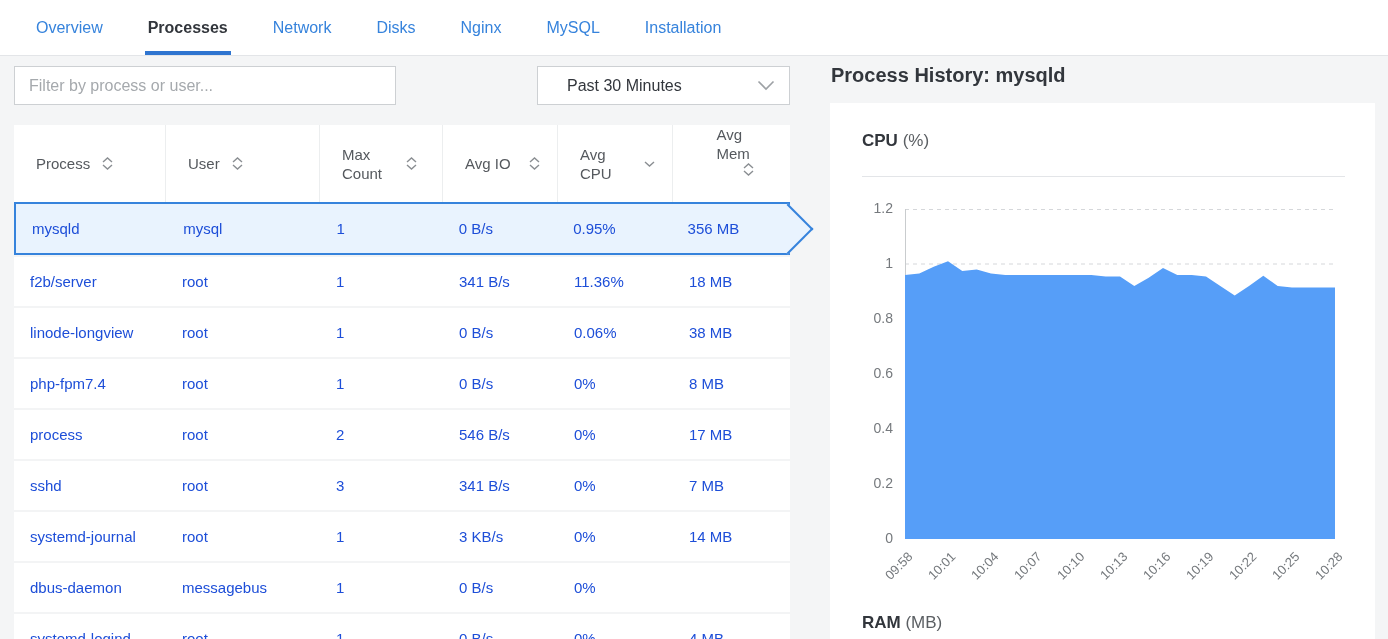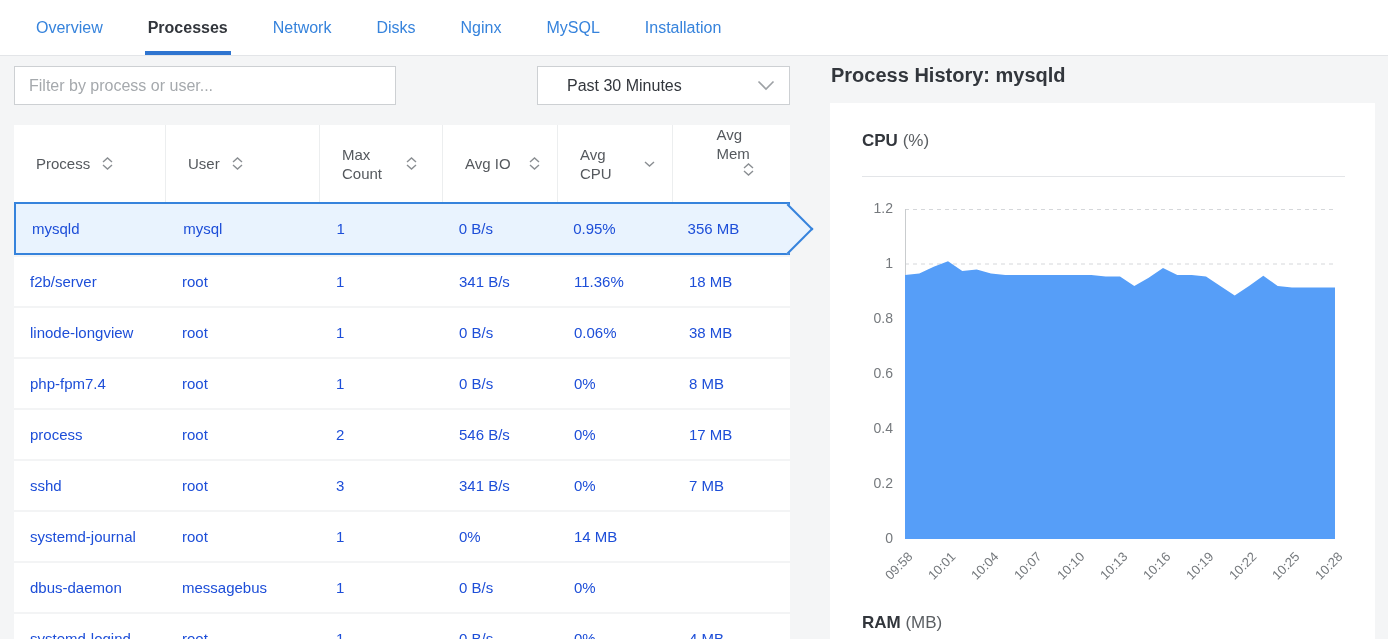--- a/index.html
+++ b/index.html
@@ -234,20 +234,21 @@
         <div class="tcell col-user">root</div>
         <div class="tcell col-max_count">3</div>
         <div class="tcell col-avg_io">341 B/s</div>
         <div class="tcell col-avg_cpu">0%</div>
         <div class="tcell col-avg_mem">7 MB</div>
       </div>
       <div class="trow">
         <div class="tcell col-process">systemd-journal</div>
         <div class="tcell col-user">root</div>
         <div class="tcell col-max_count">1</div>
+        <div class="tcell col-avg_io">3 KB/s</div>
         <div class="tcell col-avg_cpu">0%</div>
         <div class="tcell col-avg_mem">14 MB</div>
       </div>
       <div class="trow">
         <div class="tcell col-process">dbus-daemon</div>
         <div class="tcell col-user">messagebus</div>
         <div class="tcell col-max_count">1</div>
         <div class="tcell col-avg_io">0 B/s</div>
         <div class="tcell col-avg_cpu">0%</div>
       </div>

